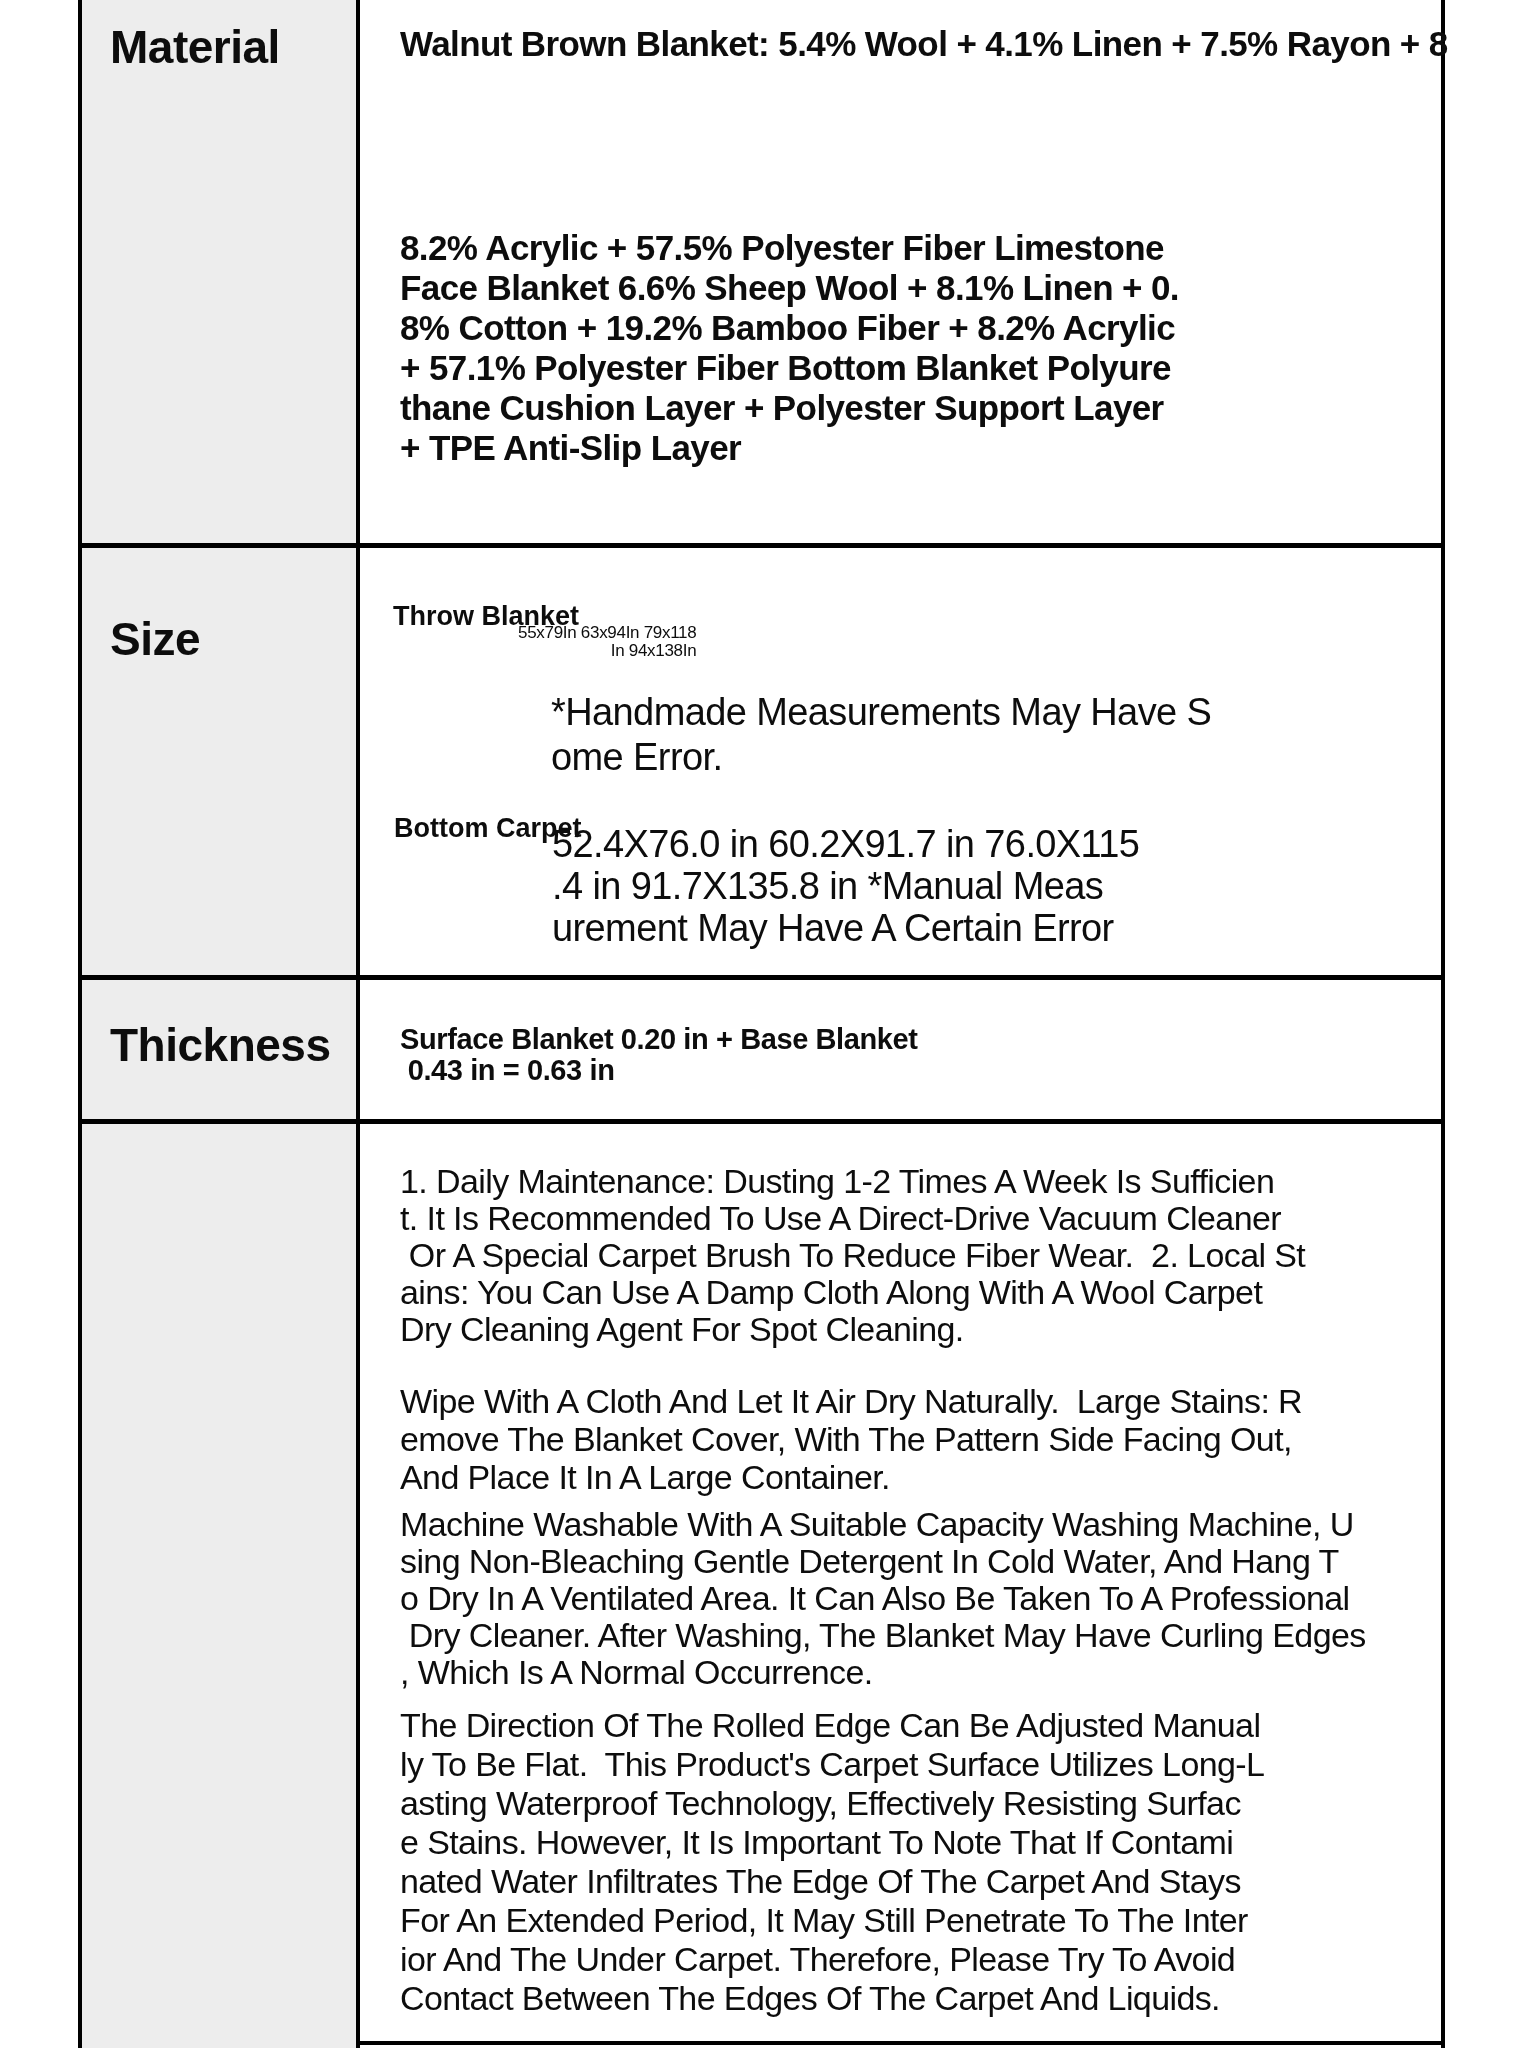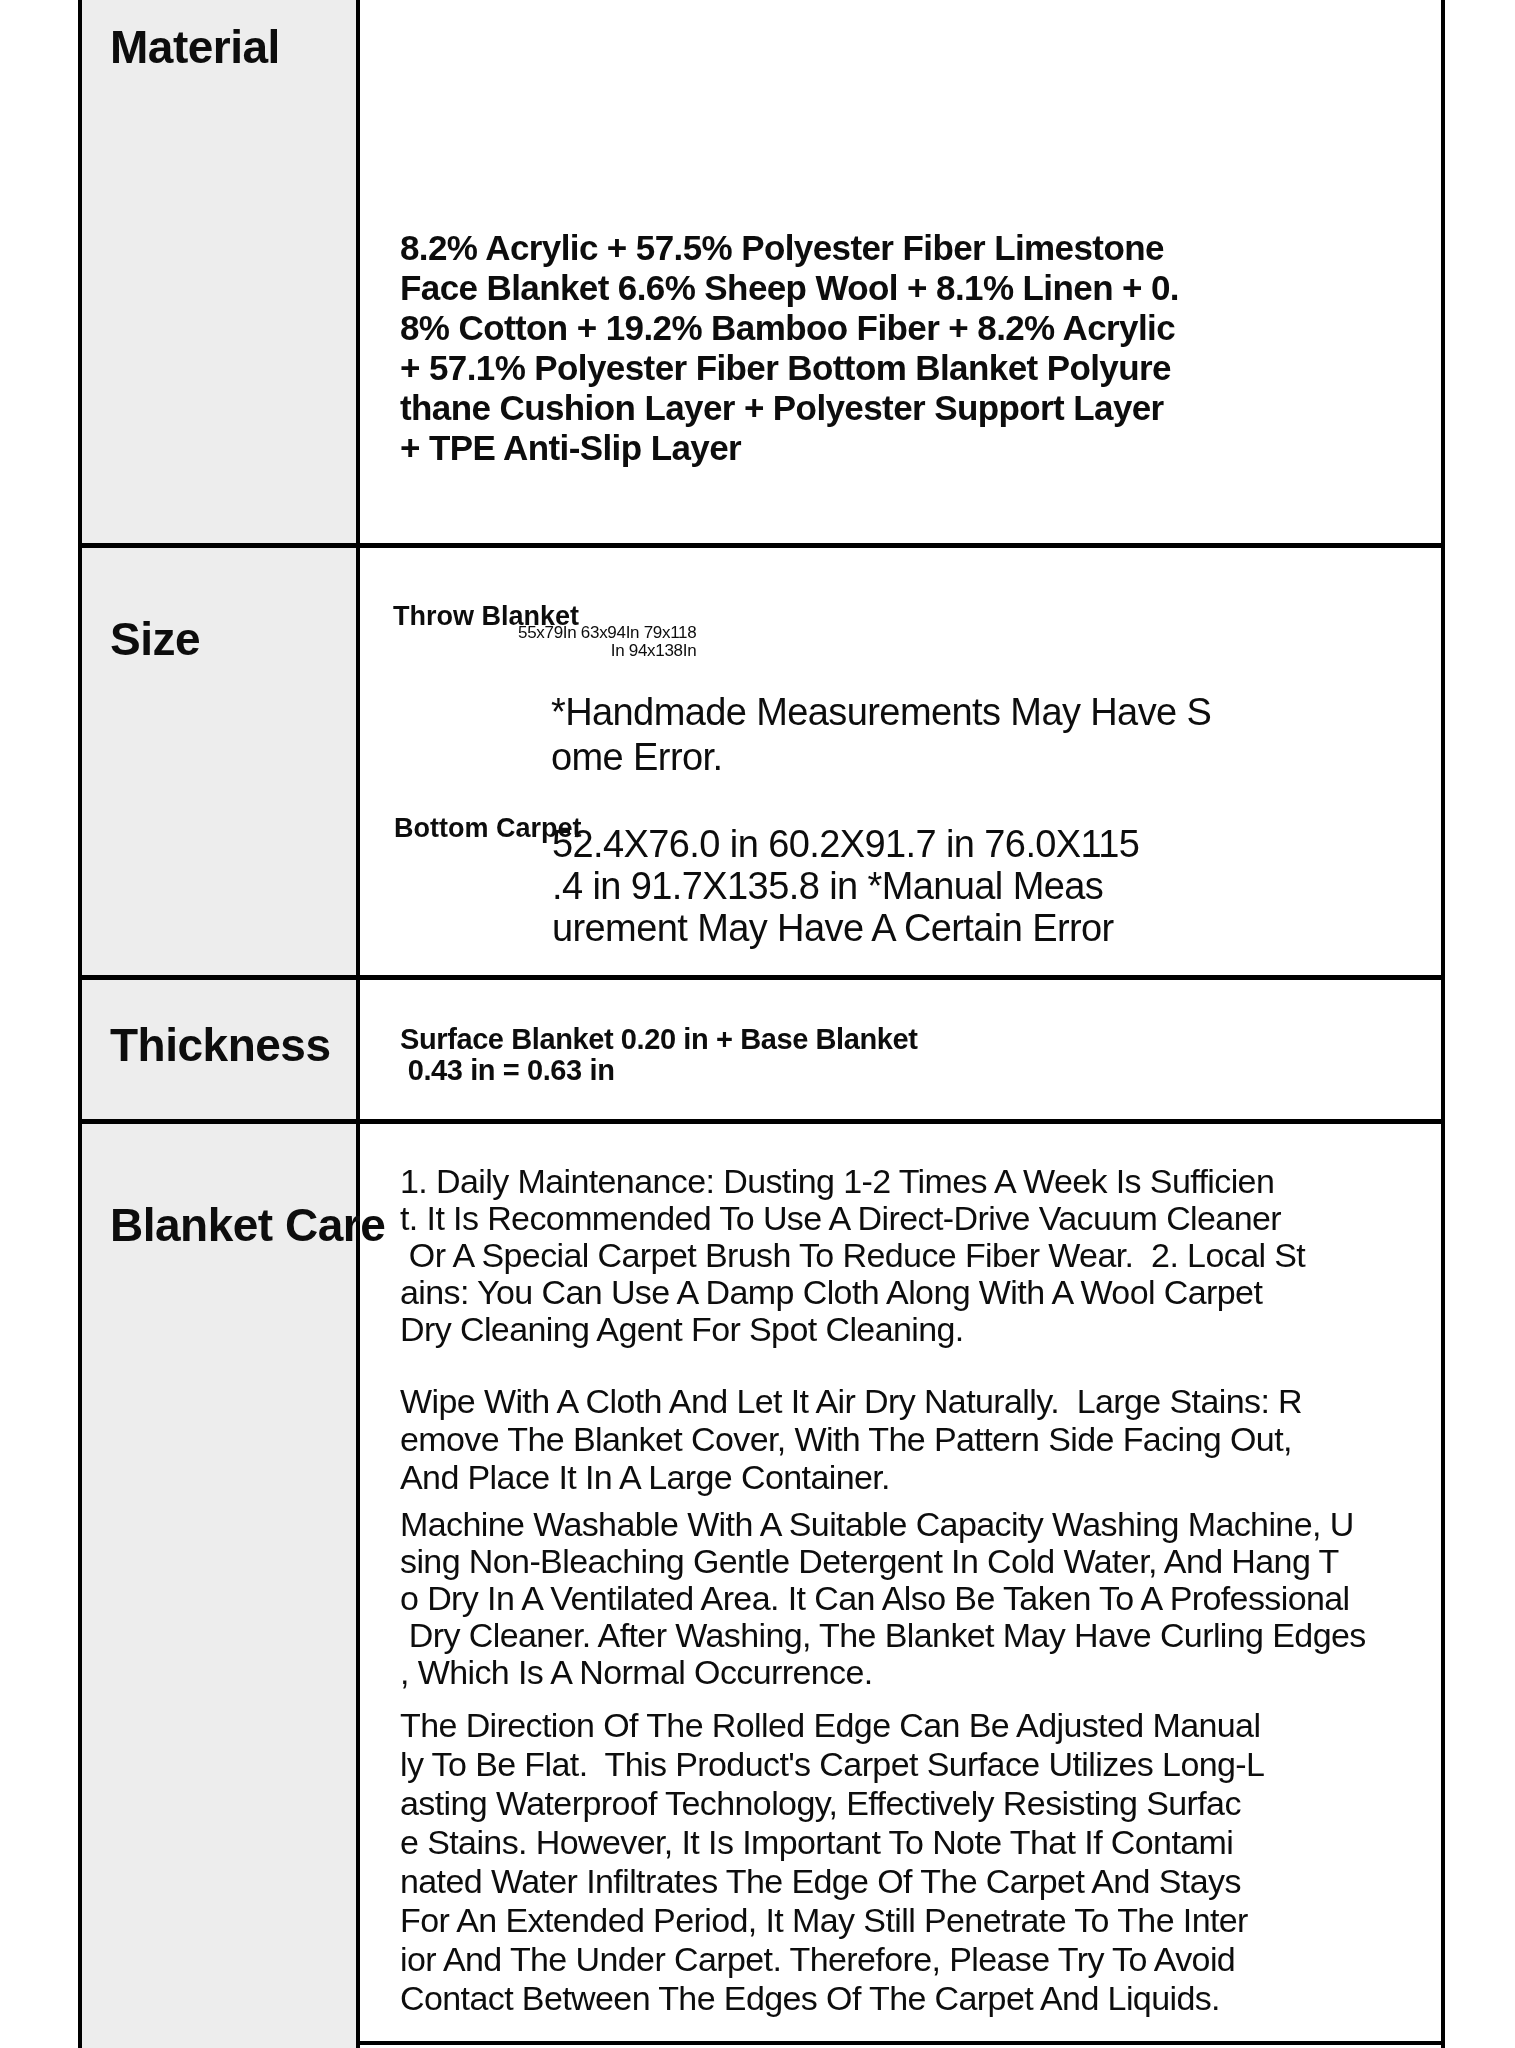--- a/index.html
+++ b/index.html
@@ -67,22 +67,22 @@
   <div class="abs vline" id="border-mid"></div>
   <div class="abs vline" id="border-right"></div>
   <div class="abs hline" id="row-div-1"></div>
   <div class="abs hline" id="row-div-2"></div>
   <div class="abs hline" id="row-div-3"></div>
   <div class="abs hline" id="row-div-4"></div>
 
   <div class="abs rowlabel" id="label-material">Material</div>
   <div class="abs rowlabel" id="label-size">Size</div>
   <div class="abs rowlabel" id="label-thickness">Thickness</div>
-  <div class="abs rowlabel" id="label-care">Blanket Care</div>
 
+  <div class="abs txt pre b cond" id="mat-headline">Walnut Brown Blanket: 5.4% Wool + 4.1% Linen + 7.5% Rayon + 8</div>
   <div class="abs txt pre b cond" id="mat-para-bold">8.2% Acrylic + 57.5% Polyester Fiber Limestone
 Face Blanket 6.6% Sheep Wool + 8.1% Linen + 0.
 8% Cotton + 19.2% Bamboo Fiber + 8.2% Acrylic
 + 57.1% Polyester Fiber Bottom Blanket Polyure
 thane Cushion Layer + Polyester Support Layer
 + TPE Anti-Slip Layer</div>
 
   <div class="abs txt pre b" id="throw-heading">Throw Blanket</div>
   <div class="abs txt pre" id="throw-sizes">55x79In 63x94In 79x118
 In 94x138In</div>

